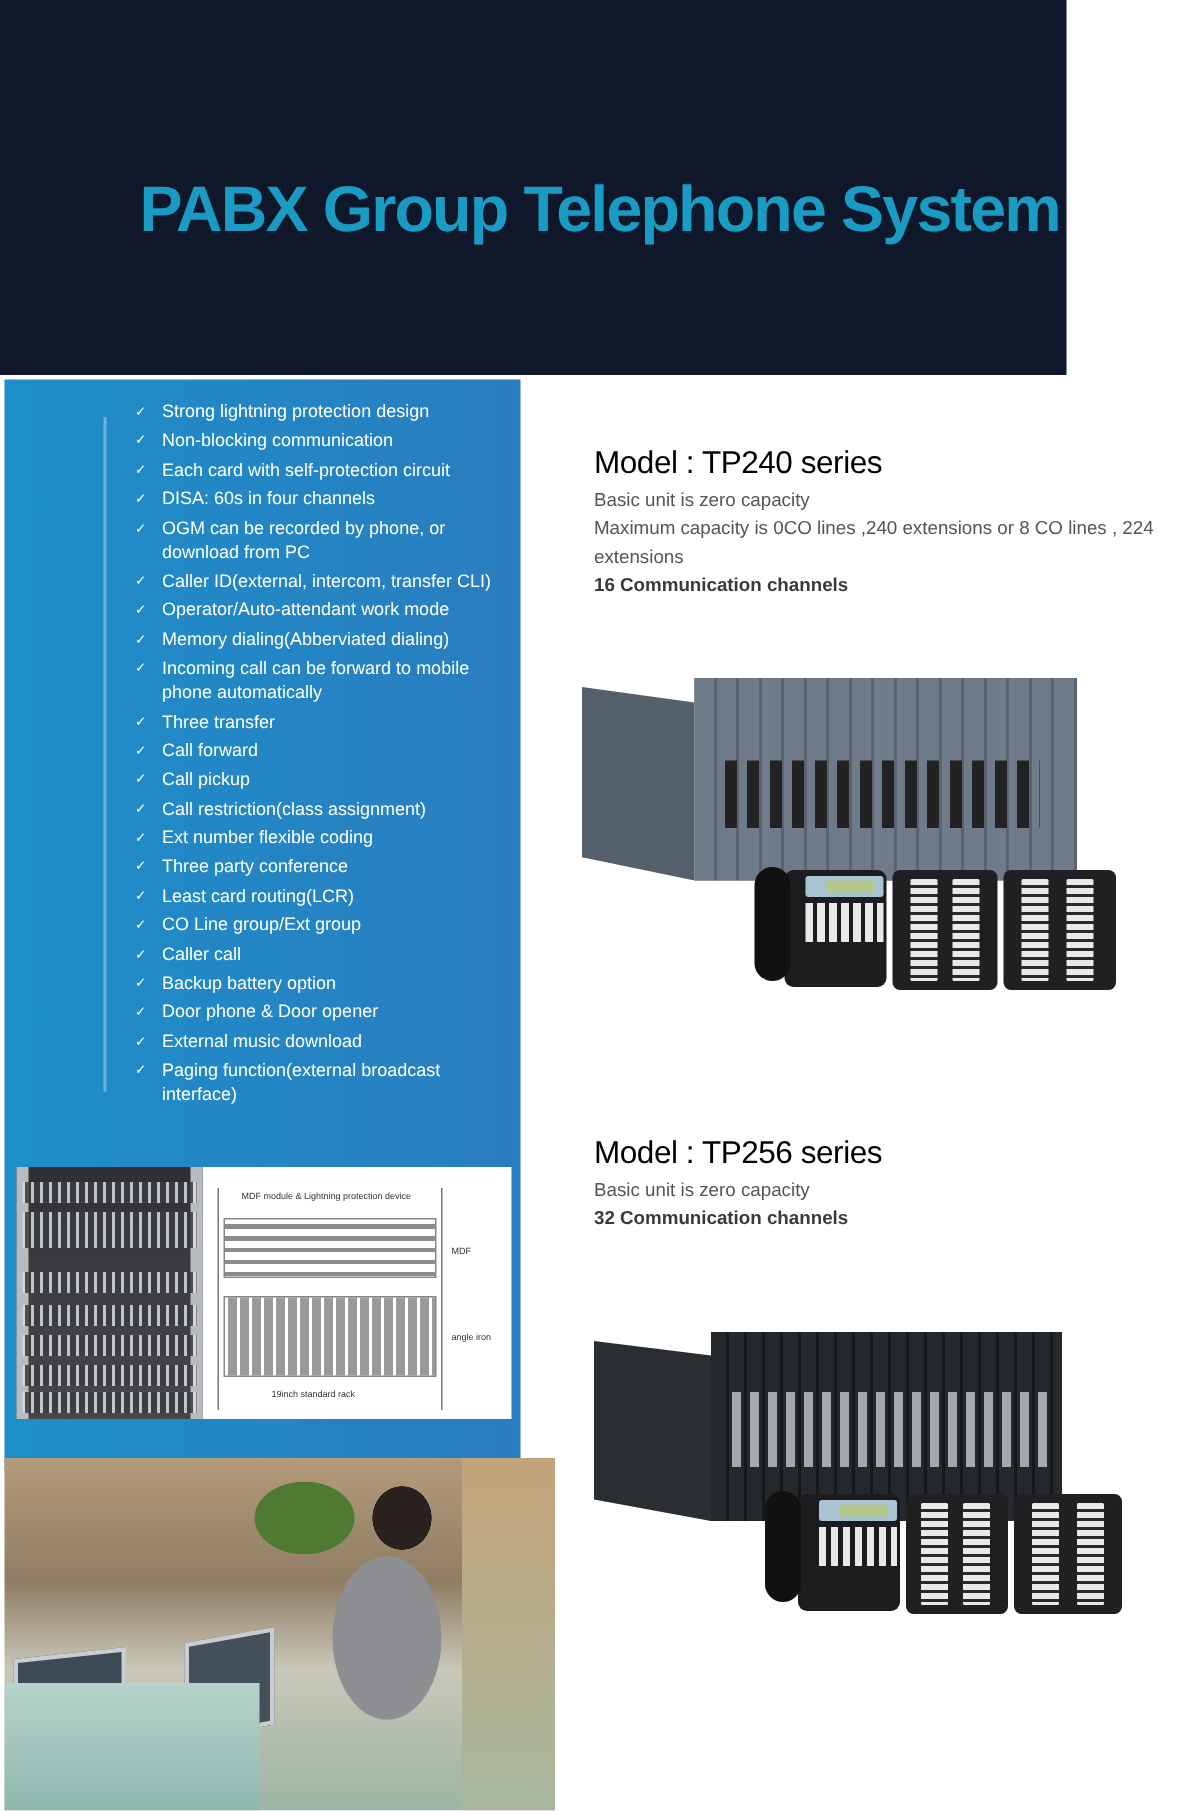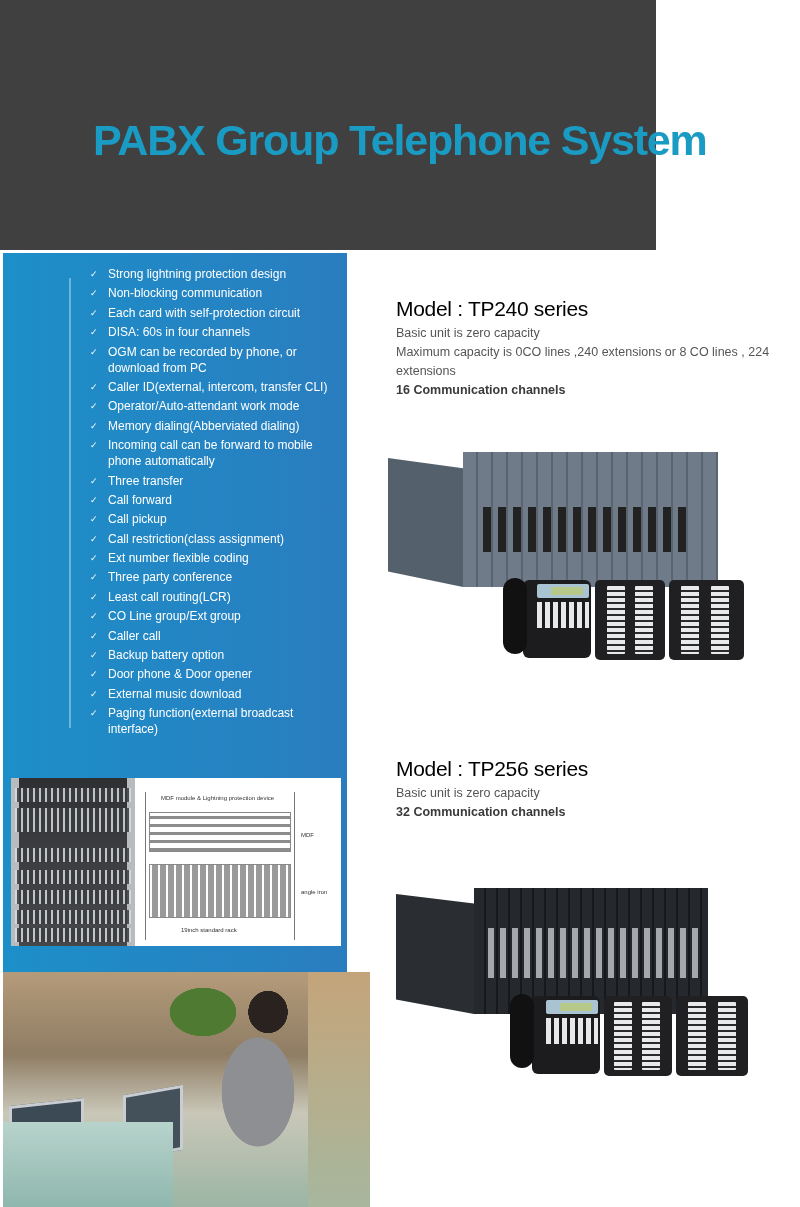--- a/index.html
+++ b/index.html
@@ -1,22 +1,22 @@
 <!DOCTYPE html>
 <html><head>
 <meta charset="utf-8">
 <style>
   * { margin: 0; padding: 0; box-sizing: border-box; }
   html, body { width: 800px; height: 1207px; background: #ffffff; overflow: hidden; }
   body { position: relative; font-family: "DejaVu Sans", sans-serif; }
 
   
   .header {
-    position: absolute; left: 0; top: 0; width: 656px; height: 250px;
-    background: #404040;
+    position: absolute; left: 0; top: 0; width: 711px; height: 250px;
+    background: #0f172a;
   }
   .title {
     position: absolute; left: 93px; top: 116px;
     font-family: "Liberation Sans", sans-serif; font-weight: bold;
     font-size: 43px; color: #1a9bc4; letter-spacing: -1.2px; white-space: nowrap;
   }
   .subtitle {
     position: absolute; left: 95px; top: 171px;
     font-family: "Liberation Sans", sans-serif; font-weight: bold;
     font-size: 19px; color: #1a9bc4; letter-spacing: -0.4px; white-space: nowrap;
@@ -195,21 +195,21 @@
   <li><span class="chk">✓</span><span>Caller ID(external, intercom, transfer CLI)</span></li>
   <li><span class="chk">✓</span><span>Operator/Auto-attendant work mode</span></li>
   <li><span class="chk">✓</span><span>Memory dialing(Abberviated dialing)</span></li>
   <li><span class="chk">✓</span><span>Incoming call can be forward to mobile phone automatically</span></li>
   <li><span class="chk">✓</span><span>Three transfer</span></li>
   <li><span class="chk">✓</span><span>Call forward</span></li>
   <li><span class="chk">✓</span><span>Call pickup</span></li>
   <li><span class="chk">✓</span><span>Call restriction(class assignment)</span></li>
   <li><span class="chk">✓</span><span>Ext number flexible coding</span></li>
   <li><span class="chk">✓</span><span>Three party conference</span></li>
-  <li><span class="chk">✓</span><span>Least call routing(LCR)</span></li>
+  <li><span class="chk">✓</span><span>Least card routing(LCR)</span></li>
   <li><span class="chk">✓</span><span>CO Line group/Ext group</span></li>
   <li><span class="chk">✓</span><span>Caller call</span></li>
   <li><span class="chk">✓</span><span>Backup battery option</span></li>
   <li><span class="chk">✓</span><span>Door phone &amp; Door opener</span></li>
   <li><span class="chk">✓</span><span>External music download</span></li>
   <li><span class="chk">✓</span><span>Paging function(external broadcast interface)</span></li>
 </ul>
 
 <div class="rack-box">
   <div class="rack-photo">

